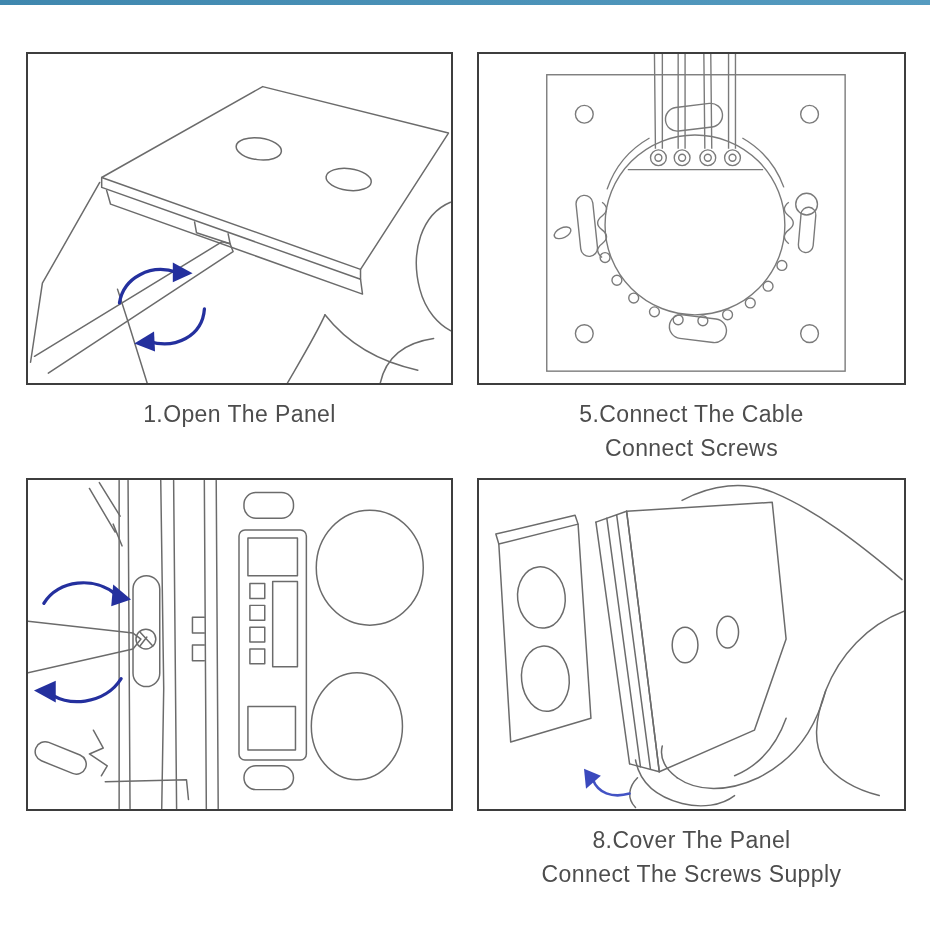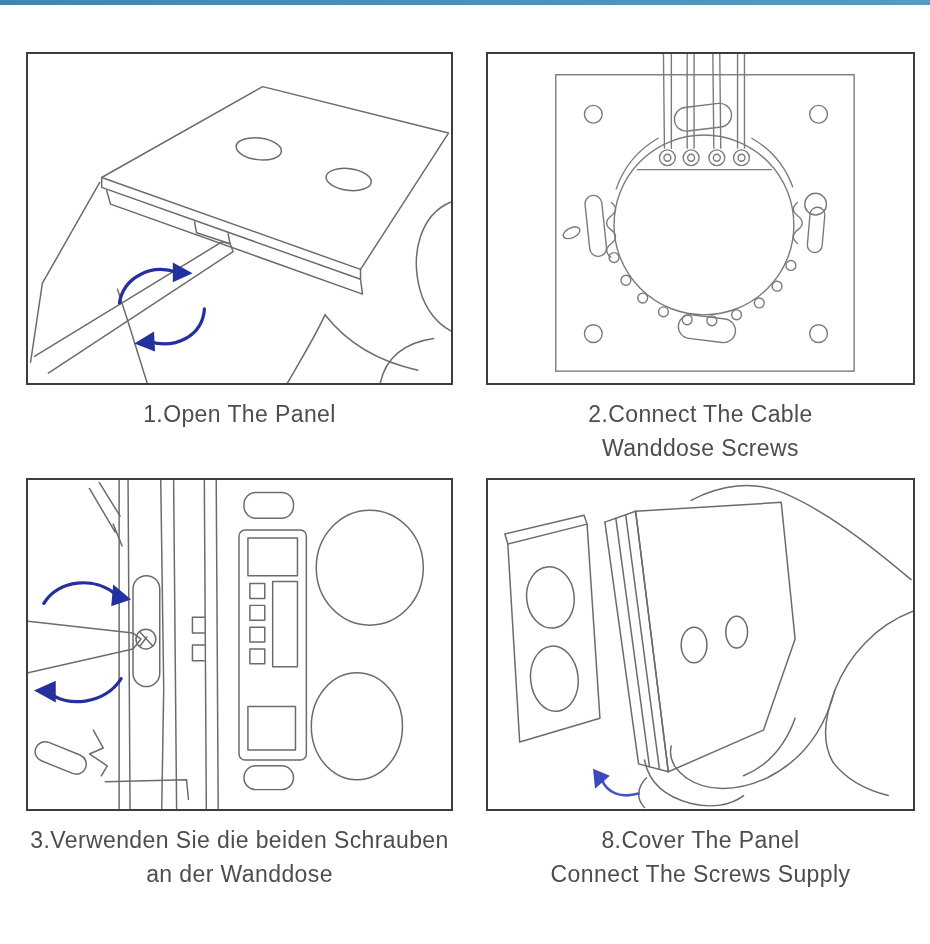--- a/index.html
+++ b/index.html
@@ -7,21 +7,21 @@
   body { font-family: "Liberation Sans", sans-serif; }
 
   .topbar {
     width: 930px; height: 5px;
     background: linear-gradient(90deg, #3f87ae, #559bc0);
   }
 
   .steps {
     display: grid;
     grid-template-columns: 427px 429px;
-    column-gap: 33px;
+    column-gap: 24px;
     padding-left: 26px;
     margin-top: 47px;
   }
 
   figure.step { width: 100%; }
   .panel {
     width: 100%;
     height: 333px;
     border: 2px solid #3d3d3d;
     background: #ffffff;
@@ -141,22 +141,22 @@
           <rect x="100" y="143" width="17" height="62" rx="8.5" transform="rotate(-6 108 174)"></rect>
           <path d="M124 150 q9 7 0 14 q-9 7 0 14 q9 7 0 14 q-9 7 0 14"></path>
           <circle cx="331" cy="152" r="11"></circle>
           <rect x="324" y="155" width="15" height="46" rx="7.5" transform="rotate(5 331 178)"></rect>
           <path d="M313 150 q-9 7 0 14 q9 7 0 14 q-9 7 0 14"></path>
           <ellipse cx="84" cy="181" rx="9" ry="5" transform="rotate(-25 84 181)"></ellipse>
         </g>
       </svg>
     </div>
     <figcaption class="caption">
-      <span class="line">2.Connect The Cable</span>
-      <span class="line">Wanddose Screws</span>
+      <span class="line">5.Connect The Cable</span>
+      <span class="line">Connect Screws</span>
     </figcaption>
   </figure>
 
   <figure class="step">
     <div class="panel">
       <svg viewBox="0 0 427 331">
         <g class="art" stroke-width="1.4">
 
           <path d="M92 0 L92 331"></path>
             <path d="M101 0 L103 331"></path>
@@ -195,24 +195,20 @@
         <g>
           <path class="arrow" d="M16 124 C30 100 68 96 90 116"></path>
           <polygon class="arrowhead" points="86,105 104,120 84,127"></polygon>
         </g>
         <g>
           <path class="arrow" d="M94 200 C78 226 38 230 20 213"></path>
           <polygon class="arrowhead" points="28,202 6,212 28,224"></polygon>
         </g>
       </svg>
     </div>
-    <figcaption class="caption">
-      <span class="line">3.Verwenden Sie die beiden Schrauben</span>
-      <span class="line">an der Wanddose</span>
-    </figcaption>
   </figure>
 
   <figure class="step">
     <div class="panel">
       <svg viewBox="0 0 429 331">
         <g class="art">
 
           <path d="M20 64 L100 44 L113 240 L32 264 Z"></path>
           <path d="M20 64 L17 54 L97 35 L100 44"></path>
           <ellipse cx="63" cy="118" rx="24" ry="31" transform="rotate(-6 63 118)"></ellipse>

